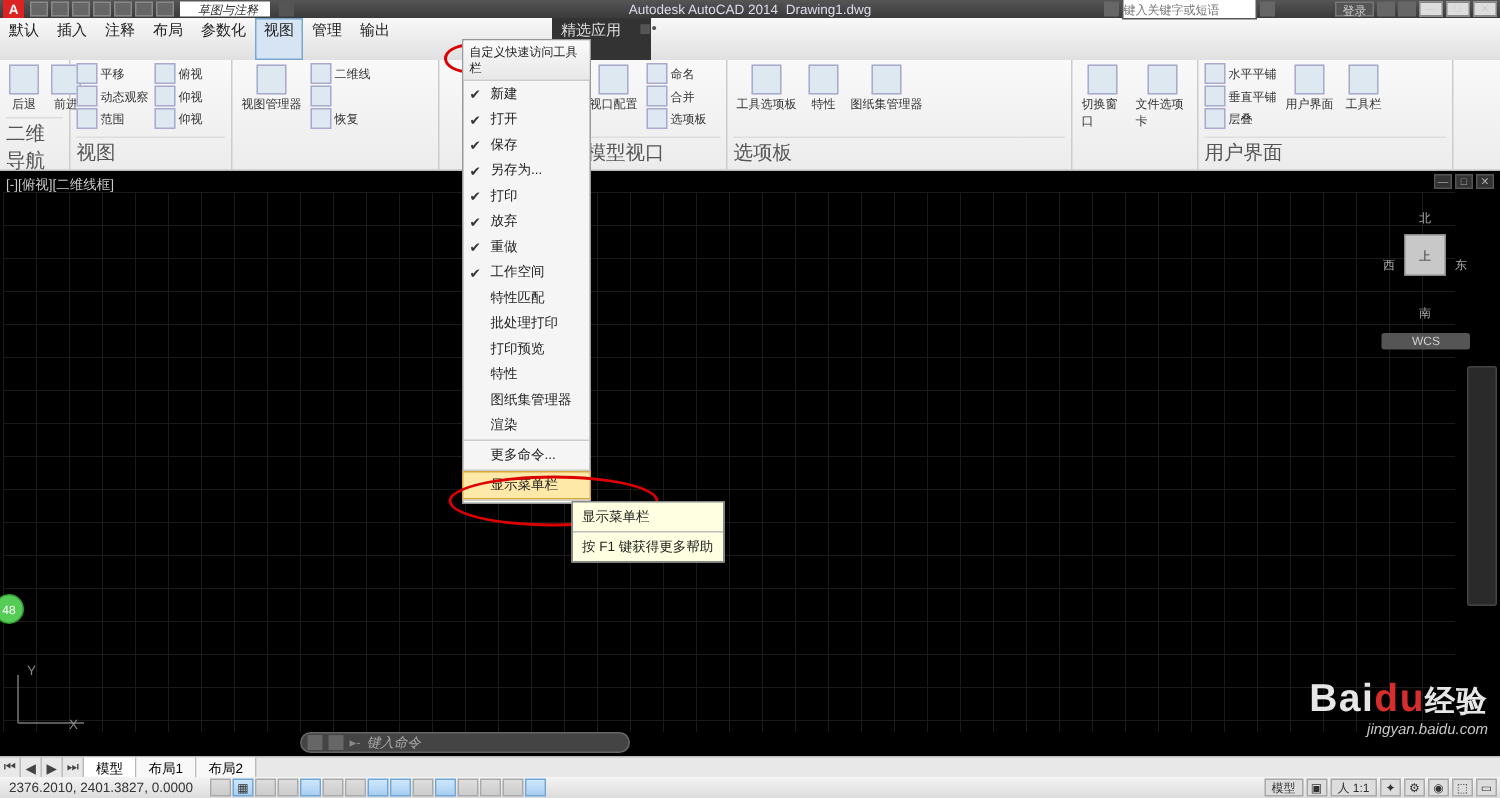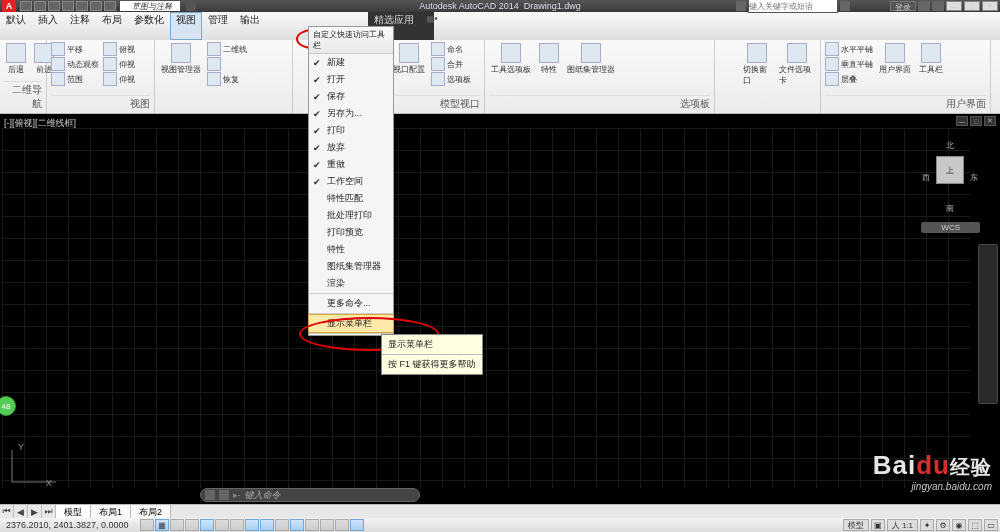--- a/index.html
+++ b/index.html
@@ -21,21 +21,21 @@
 
 .menubar { height: 28px; background: linear-gradient(#f8f8f8,#e0e0e0); display: flex; font-size: 10px; color: #222; }
 .menubar div { padding: 1px 6px; cursor: default; }
 .menubar div.active { background: #d6e4f4; border: 1px solid #7aa7d0; padding: 0 5px; }
 
 
 .ribbon { height: 74px; background: linear-gradient(#f9f9f9,#ececec); border-bottom: 1px solid #bbb; display: flex; position: relative; }
 .ribbon .hl-oval { position: absolute; left: 296px; top: -11px; width: 34px; height: 20px; border: 2px solid #d00; border-radius: 50%; pointer-events: none; z-index: 50; }
 .ribbon-panel { border-right: 1px solid #ccc; display: flex; flex-direction: column; padding: 2px 4px; }
 .ribbon-panel .panel-body { flex: 1; display: flex; gap: 4px; align-items: flex-start; }
-.ribbon-panel .panel-title { font-size: 10px; color: #555; text-align: right; padding-top: 1px; border-top: 1px solid #ddd; margin-top: 2px; }
+.ribbon-panel .panel-title { font-size: 13px; color: #555; text-align: left; padding-top: 1px; border-top: 1px solid #ddd; margin-top: 2px; }
 .rbtn { display: flex; flex-direction: column; align-items: center; font-size: 8px; color: #333; gap: 1px; padding: 1px 2px; }
 .rbtn .ico { width: 20px; height: 20px; background: #dde8f0; border: 1px solid #aac; }
 .rrow { display: flex; gap: 2px; align-items: center; font-size: 8px; color: #333; }
 .rrow .ico { width: 14px; height: 14px; background: #dde8f0; border: 1px solid #aac; }
 .rstack { display: flex; flex-direction: column; gap: 1px; }
 
 
 .dropdown { position: absolute; left: 308px; top: 26px; width: 86px; background: #f5f5f5; border: 1px solid #999; z-index: 100; font-size: 9px; color: #222; }
 .dropdown .ddh { background: linear-gradient(#fafafa,#e8e8e8); font-size: 8px; padding: 2px 4px; border-bottom: 1px solid #ccc; }
 .dropdown .item { display: flex; align-items: center; padding: 2px 4px; gap: 4px; cursor: default; }
@@ -252,21 +252,21 @@
           <span>特性</span>
         </div>
       <div class="rbtn">
           <div class="ico"></div>
           <span>图纸集管理器</span>
         </div>
     </div>
     <div class="panel-title">选项板</div>
   </div>
 
-  <div class="ribbon-panel" style="width:84px;margin-left:22px;">
+  <div class="ribbon-panel" style="width:84px;">
     <div class="panel-body">
       <div class="rbtn">
           <div class="ico"></div>
           <span>切换窗口</span>
         </div>
       <div class="rbtn">
           <div class="ico"></div>
           <span>文件选项卡</span>
         </div>
     </div>

